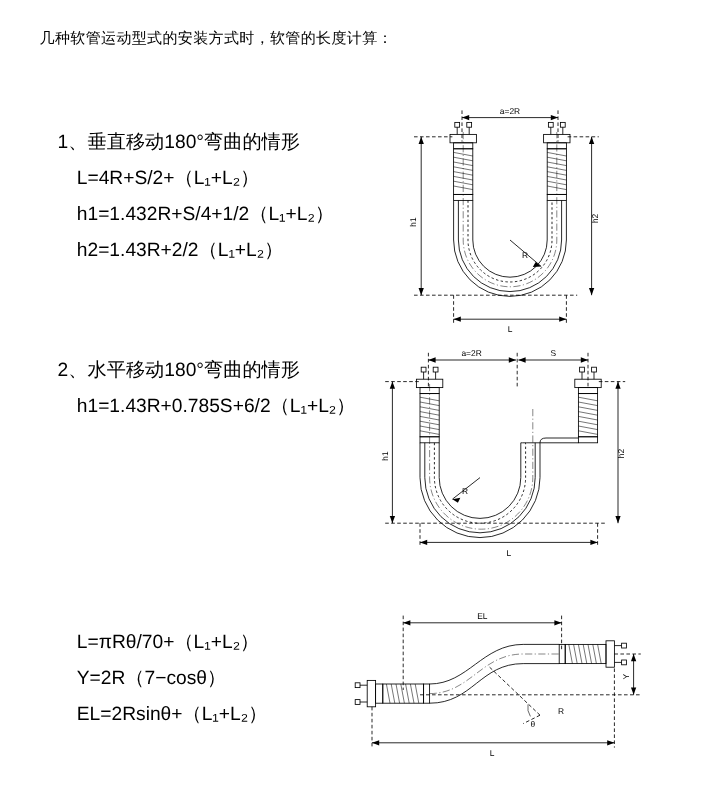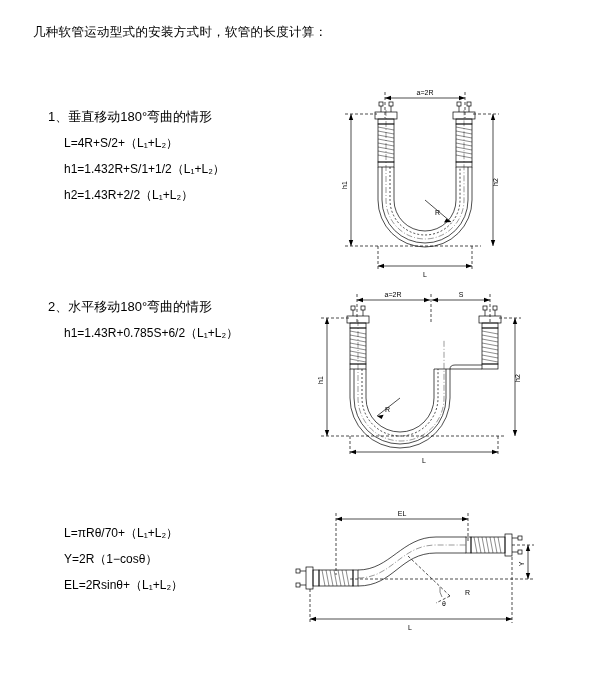--- a/index.html
+++ b/index.html
@@ -37,26 +37,26 @@
   .sec2 { top: 298px; }
   .sec3 { top: 525px; }
 
   .textcol {
     position: absolute;
     left: 48px;
     top: 0;
     width: 260px;
   }
   .sec-head {
-    font-size: 13px;
+    font-size: 16px;
     white-space: nowrap;
     margin-bottom: 9px;
   }
   .formula {
-    font-size: 12px;
+    font-size: 16px;
     white-space: nowrap;
     margin-left: 16px;
     margin-bottom: 9px;
   }
   .diagram {
     position: absolute;
   }
   .d1 { left: 305px; top: -38px; }
   .d2 { left: 305px; top: -18px; }
   .d3 { left: 290px; top: -24px; }
@@ -66,21 +66,21 @@
 <body>
 
 <div class="page">
 
   <div class="title">几种软管运动型式的安装方式时，软管的长度计算：</div>
 
   <div class="section sec1">
     <div class="textcol">
       <div class="sec-head">1、垂直移动180°弯曲的情形</div>
       <div class="formula">L=4R+S/2+（L₁+L₂）</div>
-      <div class="formula">h1=1.432R+S/1+1/2（L₁+L₂）</div>
+      <div class="formula">h1=1.432R+S/4+1/2（L₁+L₂）</div>
       <div class="formula">h2=1.43R+2/2（L₁+L₂）</div>
     </div>
 
     <div class="diagram d1">
       <svg width="230" height="230" viewBox="0 0 230 230">
         <g fill="none" stroke="#000" stroke-width="0.7">
 
           <line x1="80" y1="28" x2="160" y2="28"></line>
           <path d="M80 28 l6 -2.2 v4.4 z" fill="#000" stroke="none"></path>
           <path d="M160 28 l-6 -2.2 v4.4 z" fill="#000" stroke="none"></path>
@@ -252,21 +252,21 @@
           <line x1="194" y1="38" x2="216" y2="38" stroke-dasharray="3 2"></line>
           <text x="215" y="98" font-size="7" text-anchor="middle" stroke="none" fill="#000" font-family="'Liberation Sans',sans-serif" transform="rotate(-90 215 98)">h2</text>
         </g>
       </svg>
     </div>
   </div>
 
   <div class="section sec3">
     <div class="textcol">
       <div class="formula">L=πRθ/70+（L₁+L₂）</div>
-      <div class="formula">Y=2R（1−cosθ）</div>
+      <div class="formula">Y=2R（7−cosθ）</div>
       <div class="formula">EL=2Rsinθ+（L₁+L₂）</div>
     </div>
 
     <div class="diagram d3">
       <svg width="250" height="140" viewBox="0 0 250 140">
         <g fill="none" stroke="#000" stroke-width="0.7">
 
           <line x1="46" y1="18" x2="178" y2="18"></line>
           <path d="M46 18 l6 -2.2 v4.4 z" fill="#000" stroke="none"></path>
           <path d="M178 18 l-6 -2.2 v4.4 z" fill="#000" stroke="none"></path>

